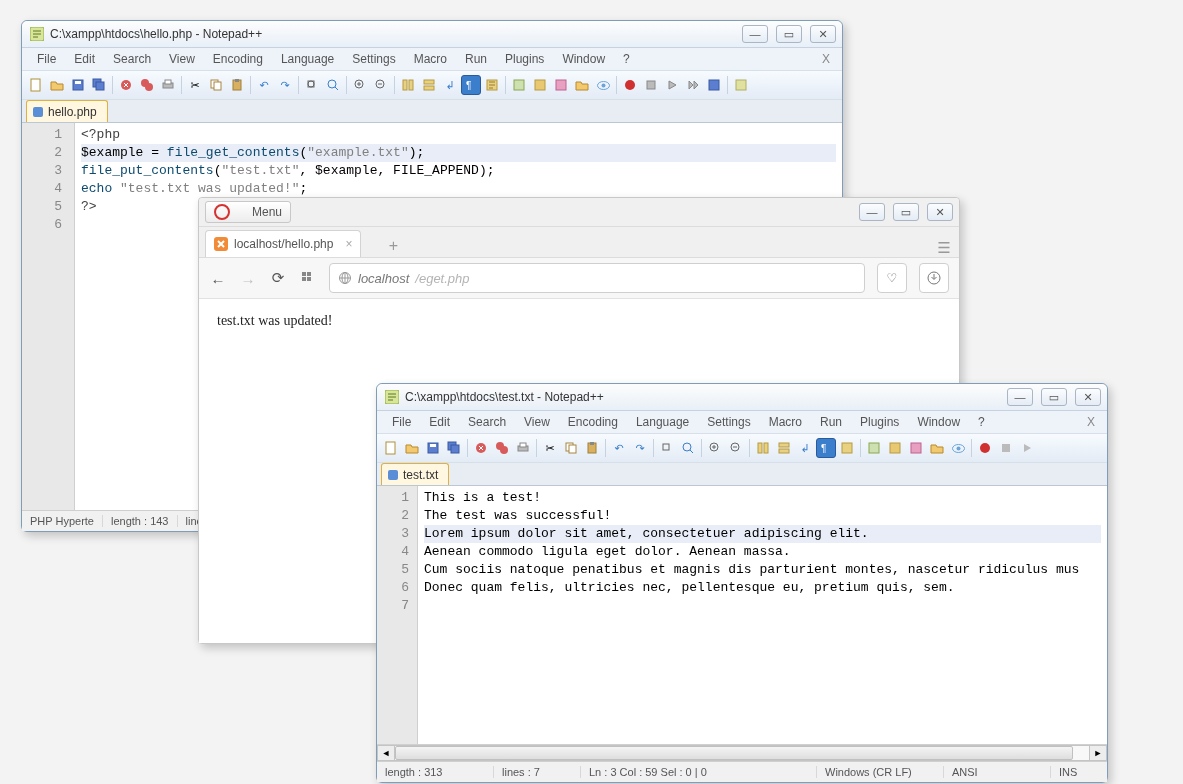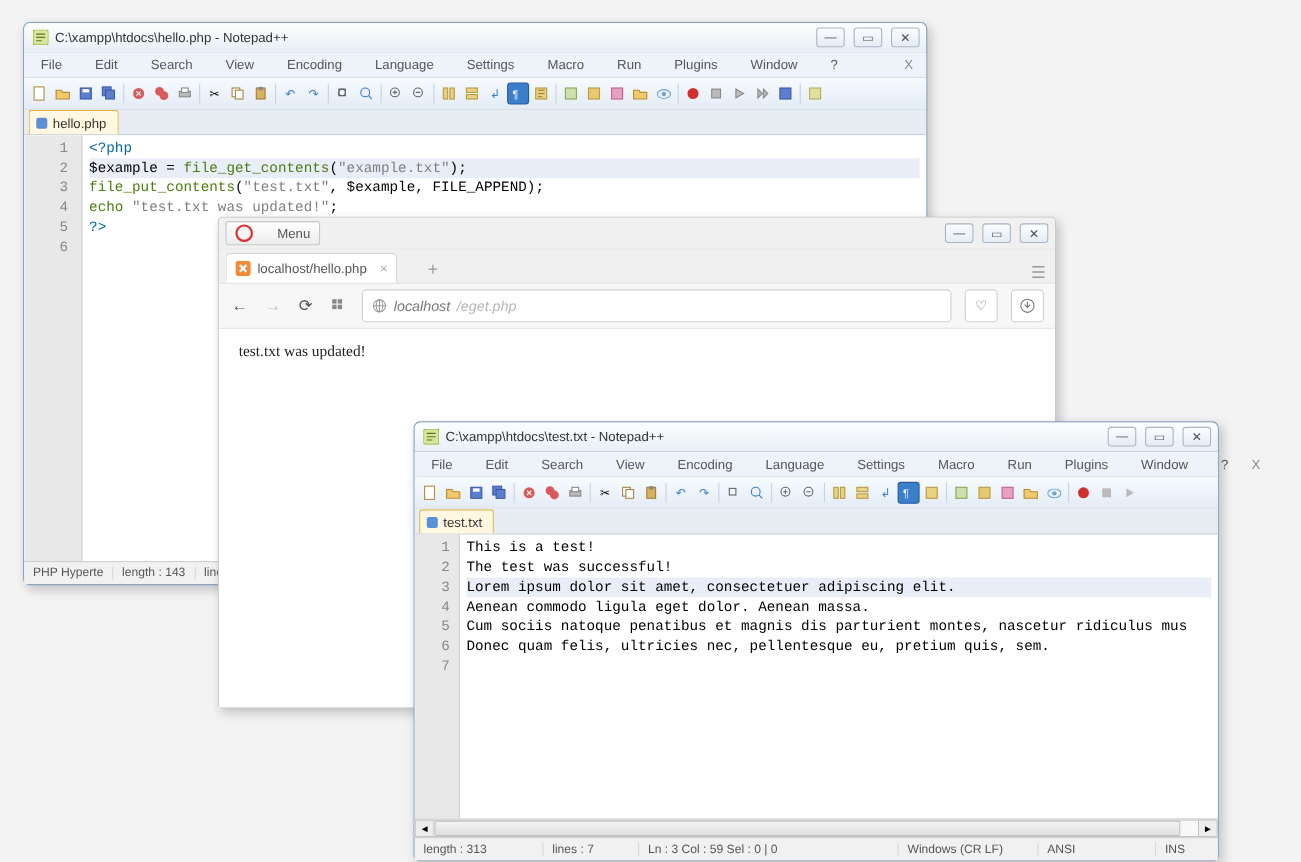--- a/index.html
+++ b/index.html
@@ -47,21 +47,21 @@
   }
   .winbtns { display:flex; gap:8px; }
   .winbtn {
     width:24px;height:16px;border:1px solid #aab6c4;border-radius:3px;
     background:linear-gradient(#fbfdff,#e5ecf5);
     display:flex;align-items:center;justify-content:center;
     font-size:11px;color:#555;
   }
   .menubar {
     height:22px;display:flex;align-items:center;padding:0 6px;
-    background:#eef3fa;border-bottom:1px solid #d7dfe8;color:#3c3c3c;gap:12px;
+    background:#eef3fa;border-bottom:1px solid #d7dfe8;color:#3c3c3c;
   }
   .menuitem { padding:0 9px; font-size:12px; color:#555; }
   .menubar .close-x { margin-left:auto; padding-right:6px; color:#888;}
   .toolbar {
     height:24px;display:flex;align-items:center;padding:2px 4px;
     background:linear-gradient(#f7fbff,#e3ebf5);
     border-bottom:1px solid #d7dfe8;gap:1px;overflow:hidden;
   }
   .tbtn {
     width:18px;height:18px;border:1px solid transparent;border-radius:3px;
@@ -82,22 +82,22 @@
   .editor {
     flex:1;display:flex;overflow:hidden;font-family:Consolas,"Courier New",monospace;
     font-size:13px;background:#fff;
   }
   .gutter {
     width:40px;background:#e8e8e8;border-right:1px solid #cfcfcf;
     color:#888;text-align:right;padding:3px 12px 3px 0;line-height:18px;
   }
   .gutter em{font-style:normal;display:block;position:relative;}
   .code { flex:1;padding:3px 6px;line-height:18px;white-space:pre;color:#000;}
-  .code .c-red{color:#0369a1;}
-  .code .c-kw{color:#4d7c0f;}
+  .code .c-red{color:#404040;}
+  .code .c-kw{color:#0c4a6e;}
   .code .c-str{color:#808080;}
   .code .c-var{color:#000;}
   .code .hl{background:#e8edf7;display:inline-block;width:100%;}
   .statusbar{
     height:20px;border-top:1px solid #cfcfcf;background:#f1f1f1;
     display:flex;align-items:center;font-size:11px;color:#555;
   }
   .statusbar span{padding:0 8px;border-right:1px solid #d8d8d8;}
   .statusbar span:last-child{border:none;}
   

